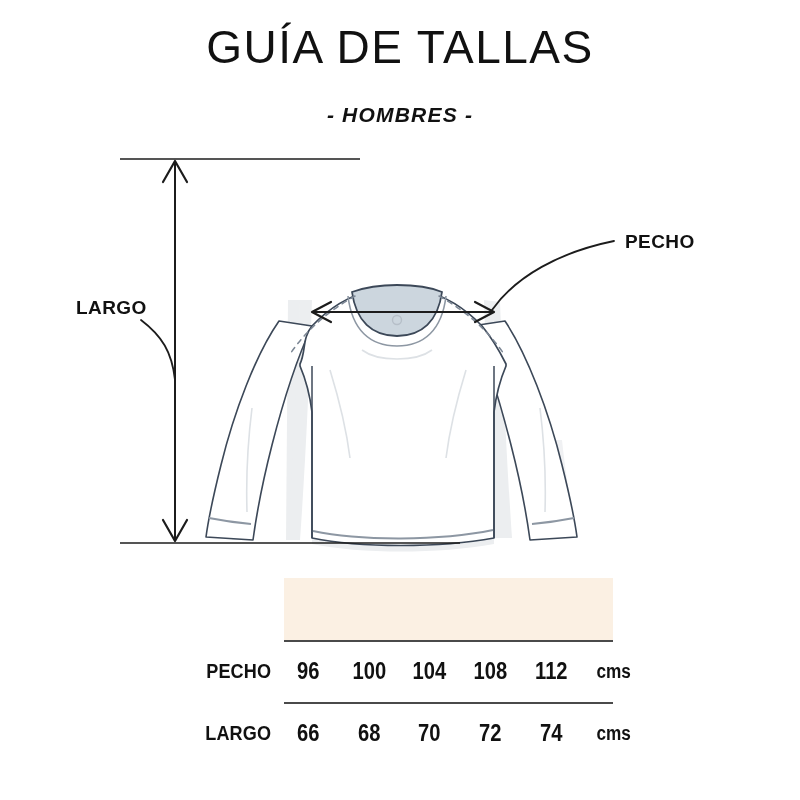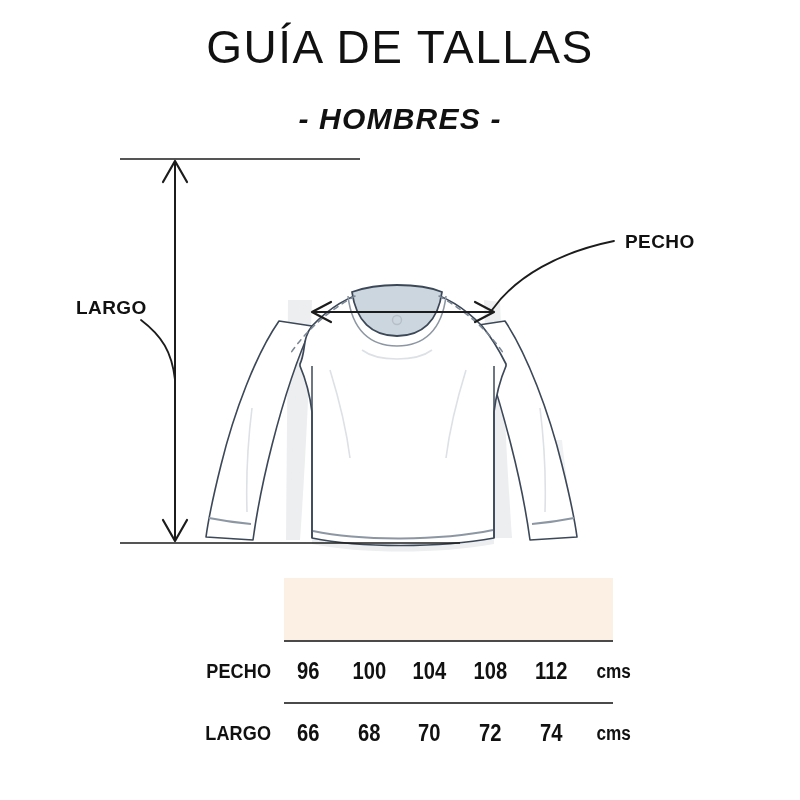--- a/index.html
+++ b/index.html
@@ -38,21 +38,21 @@
   }
   #title-sub {
     position: absolute;
     left: 0;
     top: 104px;
     width: 800px;
     text-align: center;
     font-family: "Liberation Sans", sans-serif;
     font-weight: bold;
     font-style: italic;
-    font-size: 30px;
+    font-size: 21px;
     letter-spacing: 1.2px;
     color: #111111;
     line-height: 1;
   }
 
   
   #illustration {
     position: absolute;
     left: 0;
     top: 140px;

